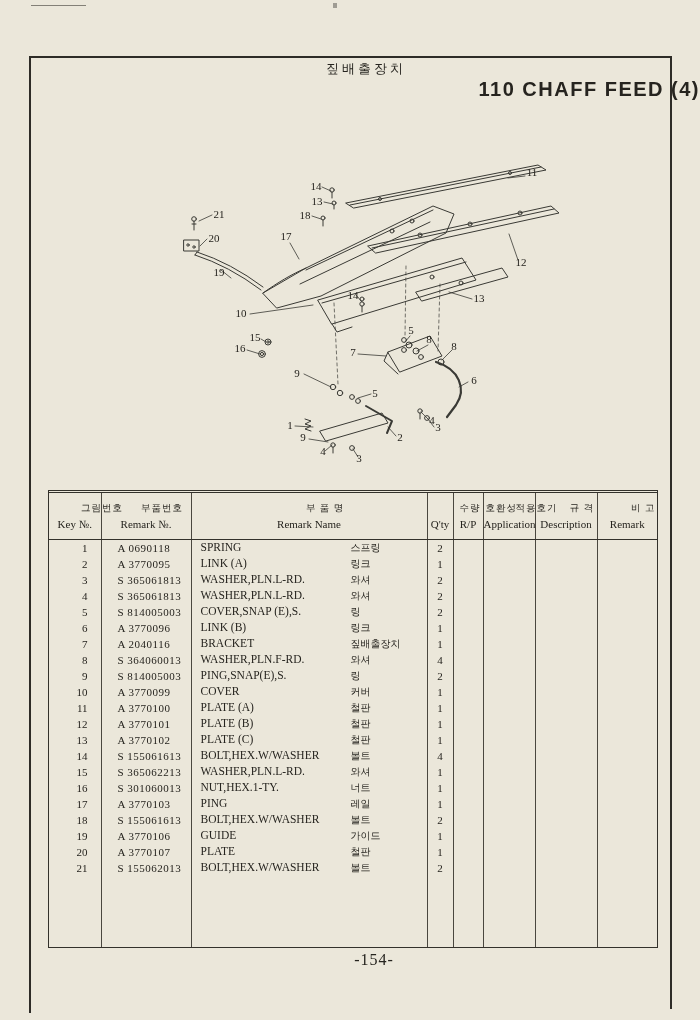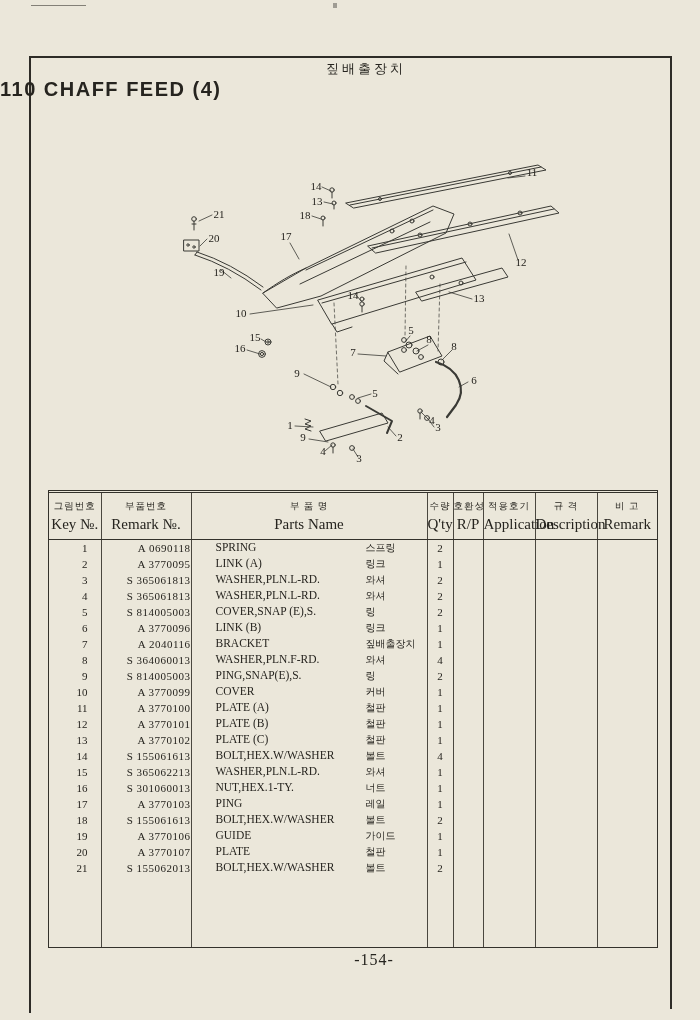--- a/index.html
+++ b/index.html
@@ -1,35 +1,35 @@
 <!DOCTYPE html>
 <html><head>
 <meta charset="utf-8">
 <style>
   html,body{margin:0;padding:0;}
   body{width:700px;height:1020px;position:relative;background:#ebe7da;font-family:"Liberation Serif",serif;color:#26241f;overflow:hidden;}
   .scan{position:absolute;background:#2e2c27;}
   .title-kr{position:absolute;top:60px;left:16px;width:100%;text-align:center;font-size:13px;letter-spacing:3px;}
-  .title-en{position:absolute;top:78px;left:0;width:100%;text-align:left;font-size:20px;font-weight:bold;
+  .title-en{position:absolute;top:78px;left:0;width:100%;text-align:right;font-size:20px;font-weight:bold;
             font-family:"Liberation Sans",sans-serif;letter-spacing:1.5px;}
   #diagram-svg{position:absolute;left:0;top:0;}
   .co{font-size:11px;text-anchor:middle;fill:#26241f;font-family:"Liberation Serif",serif;}
   .tablewrap{position:absolute;left:48px;top:490px;width:608px;height:454px;
              border:1.5px solid #33312b;border-top:3px double #33312b;}
   table{width:100%;height:100%;border-collapse:collapse;table-layout:fixed;}
   th,td{border-left:1px solid #4a473f;padding:0;vertical-align:middle;}
   th:first-child,td:first-child{border-left:none;}
   thead th{border-bottom:1.4px solid #33312b;height:46px;font-weight:normal;text-align:center;}
-  .h-kr{font-size:9.5px;white-space:nowrap;letter-spacing:1px;}
-  .h-en{font-size:15px;white-space:nowrap;margin-top:3px;}
+  .h-kr{font-size:9.5px;white-space:nowrap;letter-spacing:1px;margin-left:32px;}
+  .h-en{font-size:11px;white-space:nowrap;margin-top:3px;}
   tbody tr.row{height:16px;}
   tbody td{font-size:11.5px;white-space:nowrap;overflow:hidden;}
   td.key{text-align:right;padding-right:13px;font-size:11px;}
-  td.pn{padding-left:6px;font-size:11px;letter-spacing:.5px;text-align:right;}
-  td.name{padding-left:24px;text-decoration:underline;}
+  td.pn{padding-left:16px;font-size:11px;letter-spacing:.5px;}
+  td.name{padding-left:9px;text-decoration:underline;}
   .name-en{display:inline-block;width:150px;}
   .name-kr{display:inline-block;font-size:10px;}
   td.qty{text-align:center;font-size:11px;}
   .pageno{position:absolute;top:951px;left:0;width:100%;text-align:center;font-size:16px;letter-spacing:1px;padding-left:24px;}
 </style>
 </head>
 <body>
 
 <div class="scan" style="left:29px;top:56px;width:2px;height:957px;"></div>
 <div class="scan" style="left:670px;top:56px;width:2px;height:953px;"></div>
@@ -260,21 +260,21 @@
         <th>
           <div class="h-kr">그림번호</div>
           <div class="h-en">Key №.</div>
         </th>
         <th>
           <div class="h-kr">부품번호</div>
           <div class="h-en">Remark №.</div>
         </th>
         <th>
           <div class="h-kr">부  품  명</div>
-          <div class="h-en">Parts  Name</div>
+          <div class="h-en">Remark  Name</div>
         </th>
         <th>
           <div class="h-kr">수량</div>
           <div class="h-en">Q'ty</div>
         </th>
         <th>
           <div class="h-kr">호환성</div>
           <div class="h-en">R/P</div>
         </th>
         <th>

